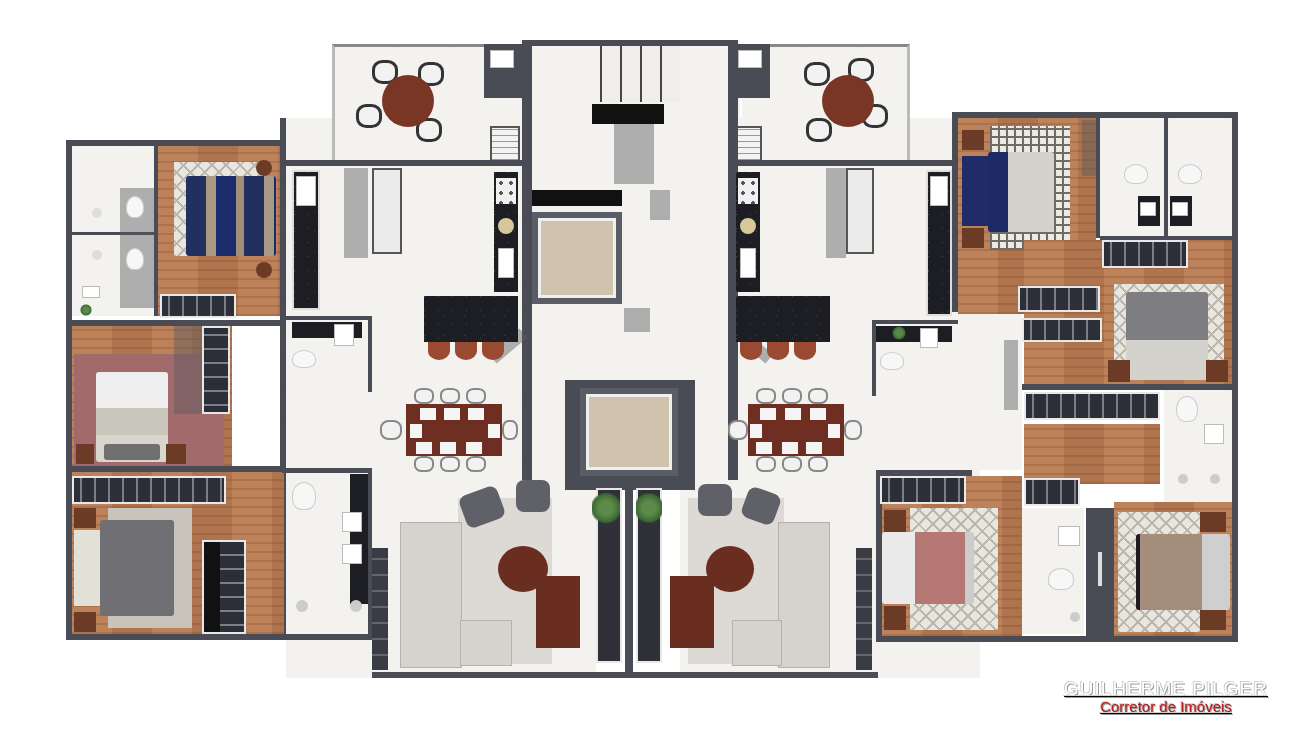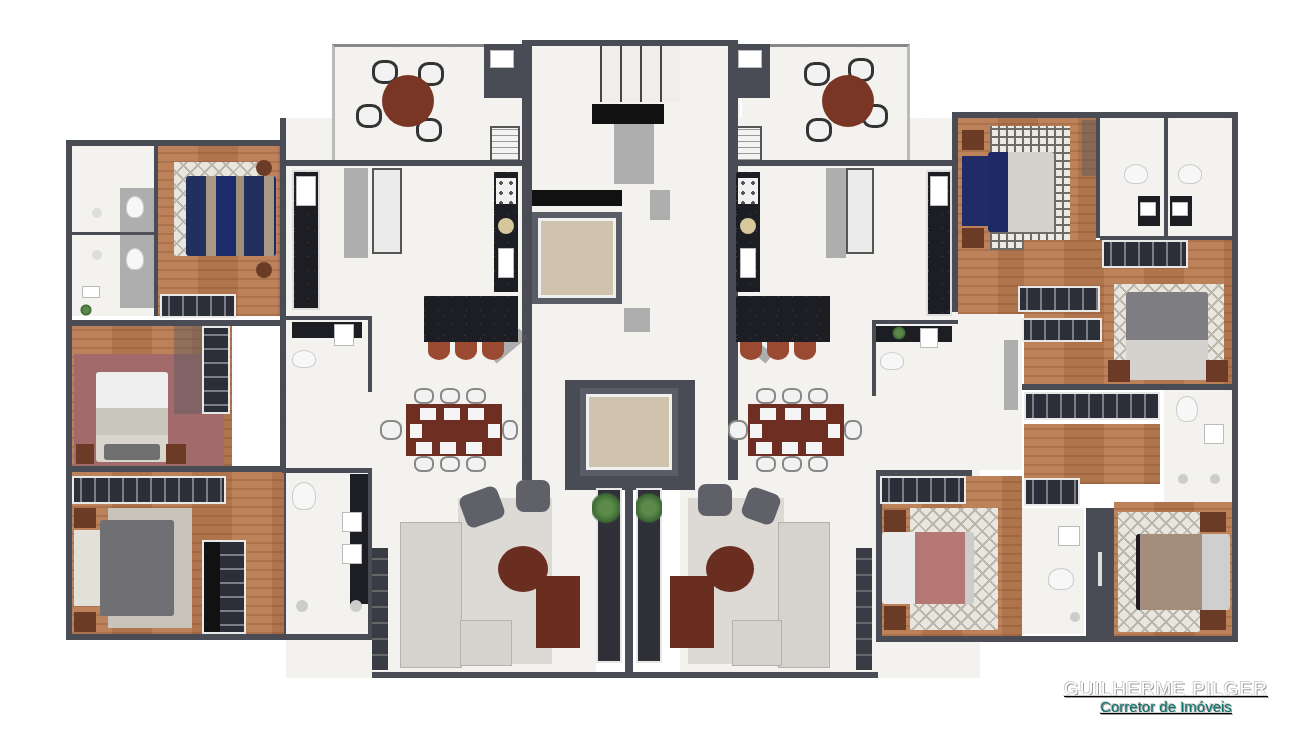--- a/index.html
+++ b/index.html
@@ -31,21 +31,21 @@
   .dining-table{background:#6e2f22;}
   .place{background:#f5f5f5;}
   .armchair{background:#5f6068;border-radius:8px;}
   .plant{background:radial-gradient(circle,#5b8a4a 30%,#3d6a35 60%,transparent 70%);}
   .wc{background:#f7f7f7;border-radius:50% 50% 40% 40%;border:1px solid #ccc;}
   .sink{background:#ffffff;border:1px solid #bbb;}
   .nightstand{background:#6b3b26;}
   .stair{background:#f0eeea;background-image:repeating-linear-gradient(90deg,#444 0 2px,transparent 2px 20px);}
   .watermark-title{font-size:19px;letter-spacing:1px;color:#ffffff;
       text-shadow:1px 1px 0 #9a9a9a,-1px -1px 0 #d0d0d0,0 0 1px #8c8c8c;}
-  .watermark-sub{font-size:15px;color:#0f766e;text-shadow:1px 1px 0 #9a9a9a,-1px -1px 0 #d0d0d0,0 0 1px #8c8c8c;}
+  .watermark-sub{font-size:15px;color:#b91c1c;text-shadow:1px 1px 0 #9a9a9a,-1px -1px 0 #d0d0d0,0 0 1px #8c8c8c;}
 </style>
 </head>
 <body>
 
 <div class="abs" style="left:0;top:0;width:1300px;height:731px;">
 
   <div class="abs marble" style="left:286px;top:118px;width:310px;height:560px;"></div>
   <div class="abs marble" style="left:680px;top:118px;width:300px;height:560px;"></div>
   <div class="abs marble" style="left:520px;top:40px;width:220px;height:440px;"></div>
 

